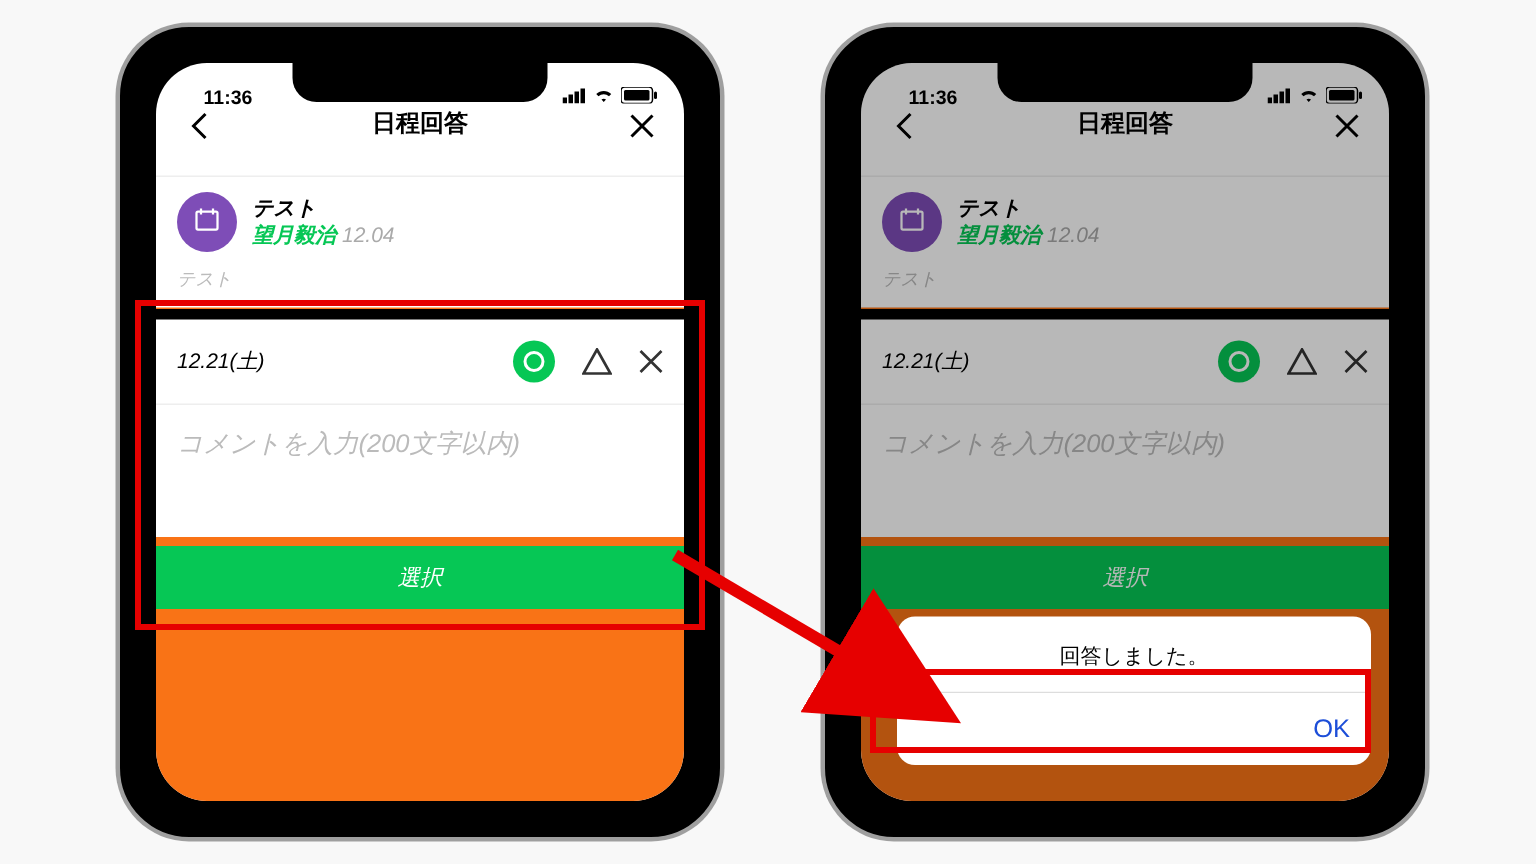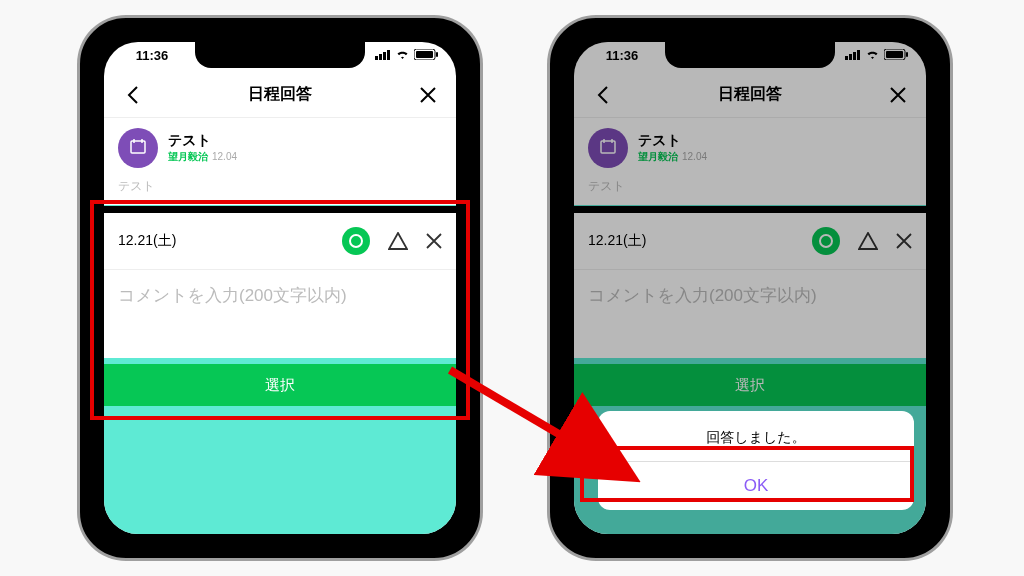--- a/index.html
+++ b/index.html
@@ -39,47 +39,47 @@
     width: 170px; height: 26px;
     background: #000;
     border-bottom-left-radius: 16px;
     border-bottom-right-radius: 16px;
     z-index: 30;
   }
 
   .statusbar {
     height: 30px;
     padding: 6px 18px 0;
-    display: flex; justify-content: space-between; align-items: flex-start;
+    display: flex; justify-content: space-between; align-items: flex-end;
     font-size: 13px; font-weight: 600;
     position: relative; z-index: 20; gap: 11px;
   }
   .status-time { width: 60px; text-align: center; }
   .status-icons { display: flex; gap: 4px; align-items: center; }
 
   .header {
     height: 46px;
-    display: flex; align-items: center; justify-content: space-between;
+    display: flex; justify-content: space-between;
     padding: 0 16px;
     border-bottom: 1px solid #eee;
   }
   .header-title { font-size: 16px; font-weight: 700; flex: 1; text-align: center; }
   .hbtn { width: 24px; height: 24px; display:flex;align-items:center;justify-content:center;}
 
-  .body { height: calc(100% - 76px); background: #5eead4; }
+  .body { height: calc(100% - 76px); background: #f97316; font-style: italic; }
   .card {
     background: #fff; padding: 10px 14px;
   }
   .event-head { display: flex; align-items: center; gap: 10px; }
   .avatar {
     width: 40px; height: 40px; border-radius: 50%;
     background: #7e4db7; display:flex;align-items:center;justify-content:center;
   }
   .ev-title { font-size: 14px; font-weight: 600; }
-  .ev-sub { font-size: 10px; }
+  .ev-sub { font-size: 14px; }
   .ev-name { color: #06c755; font-weight:600; }
   .ev-date { color: #aaa; margin-left: 4px; }
   .ev-note { color: #bbb; font-size: 12px; margin-top: 10px; }
 
   .date-row {
     background: #fff; margin-top: 1px;
     padding: 14px; display:flex; align-items:center; justify-content:space-between;
     border-top: 7px solid #000000; border-bottom: 1px solid #eee;
   }
   .date-text { font-size: 14px; }
@@ -113,22 +113,22 @@
     position:absolute; left:24px; right:12px; bottom:24px;
     z-index:28;
   }
   .sheet-msg {
     background:#fff; border-radius:12px 12px 0 0;
     padding: 18px 10px 14px; text-align:center; font-size:14px;
     border-bottom: 1px solid #ddd;
   }
   .sheet-ok {
     background:#fff; border-radius:0 0 12px 12px;
-    padding: 14px; text-align:center; font-size:17px;
-    color:#8b5cf6; font-weight:500;
+    padding: 14px; text-align:right; font-size:17px;
+    color:#1d4ed8; font-weight:500;
   }
 
   .hl {
     position:absolute;
     border: 4px solid #e60000;
     z-index:40; pointer-events:none;
   }
   .hl.a { left: 90px; top: 200px; width: 380px; height: 220px; }
   .hl.b { left: 580px; top: 446px; width: 334px; height: 56px; }
 

